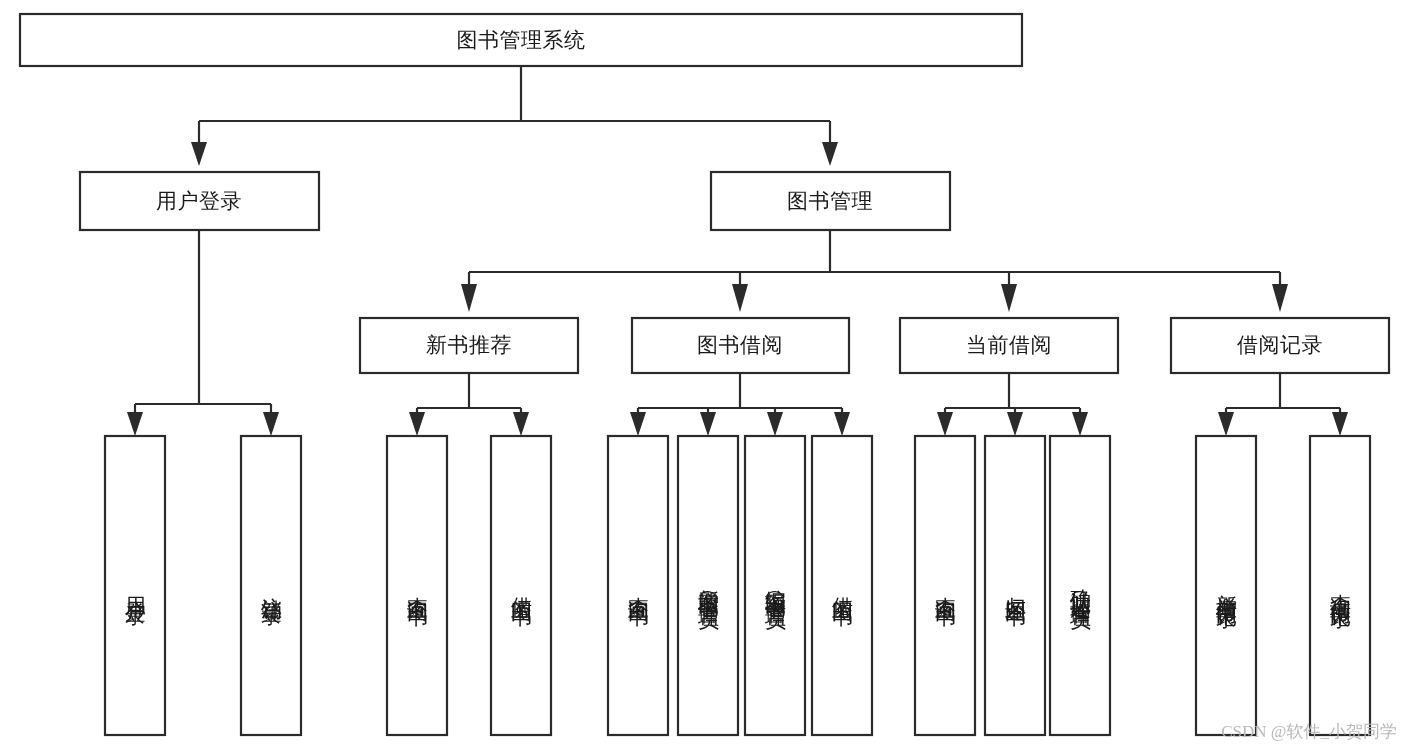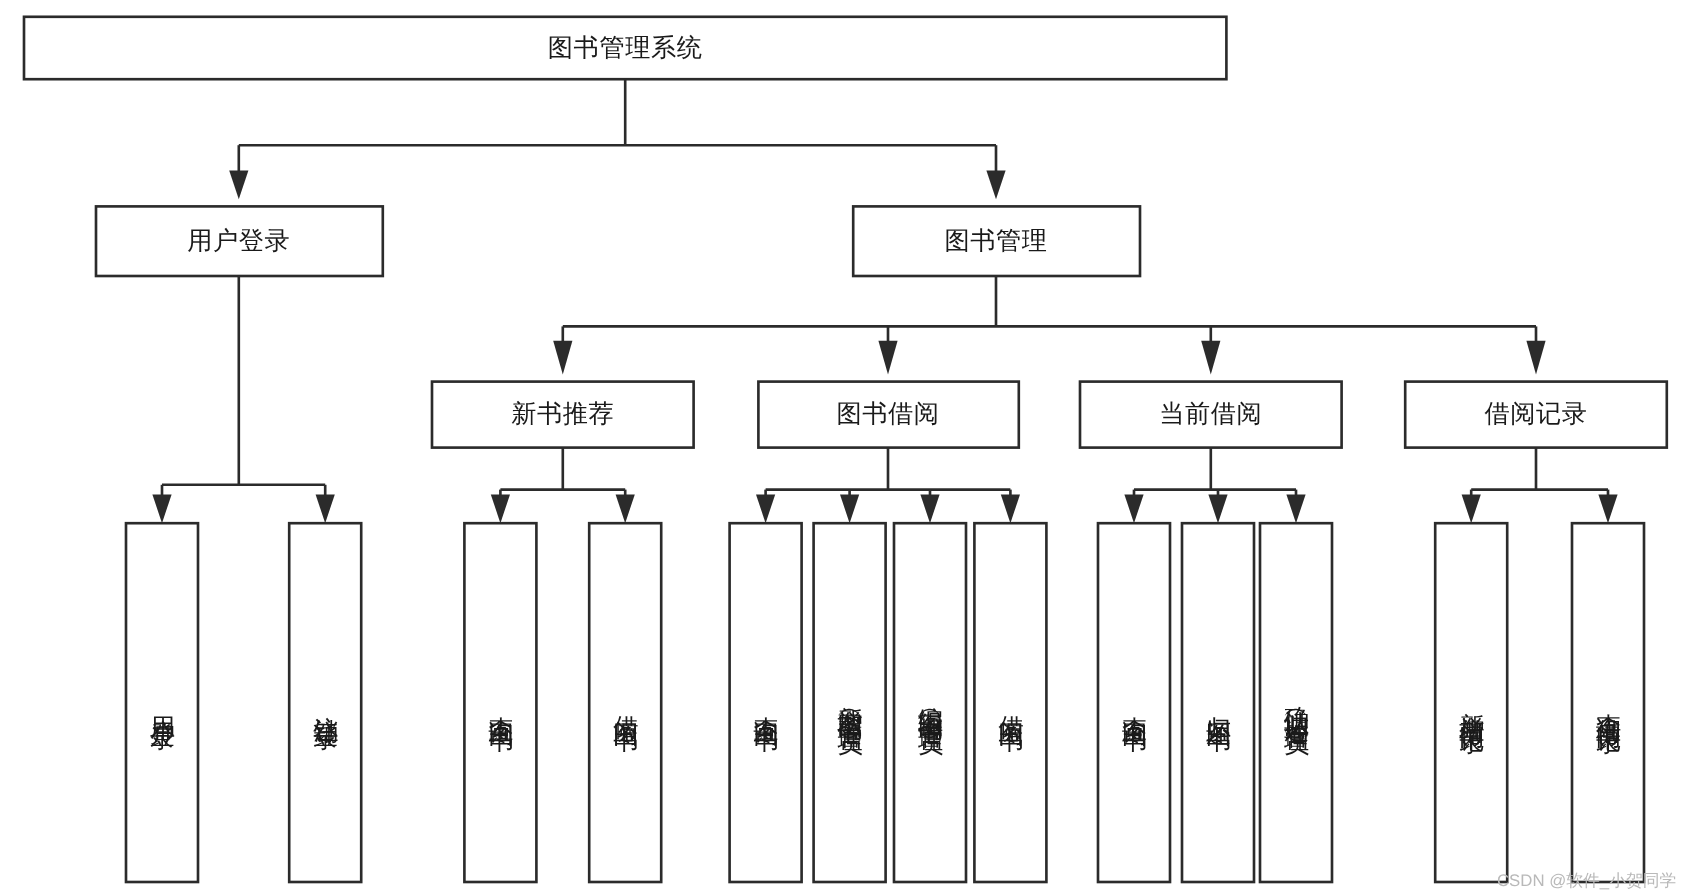--- a/index.html
+++ b/index.html
@@ -25,22 +25,22 @@
     text-orientation:upright;
     letter-spacing:3px;
     line-height:1;
     display:flex;align-items:center;justify-content:center;
     white-space:nowrap;
     pointer-events:none;
     user-select:none;
   }
   .watermark{
     position:absolute;right:8px;bottom:4px;
-    font-family:Liberation Sans, sans-serif;
-    font-size:14px;color:#b9b9b9;white-space:nowrap;
+    font-family:Liberation Serif, serif;
+    font-size:17px;color:#b9b9b9;white-space:nowrap;
     user-select:none;
   }
 </style>
 </head>
 <body>
 
 <div id="stage">
 
   <svg id="diagram" viewBox="0 0 1405 747">
     <defs></defs>

